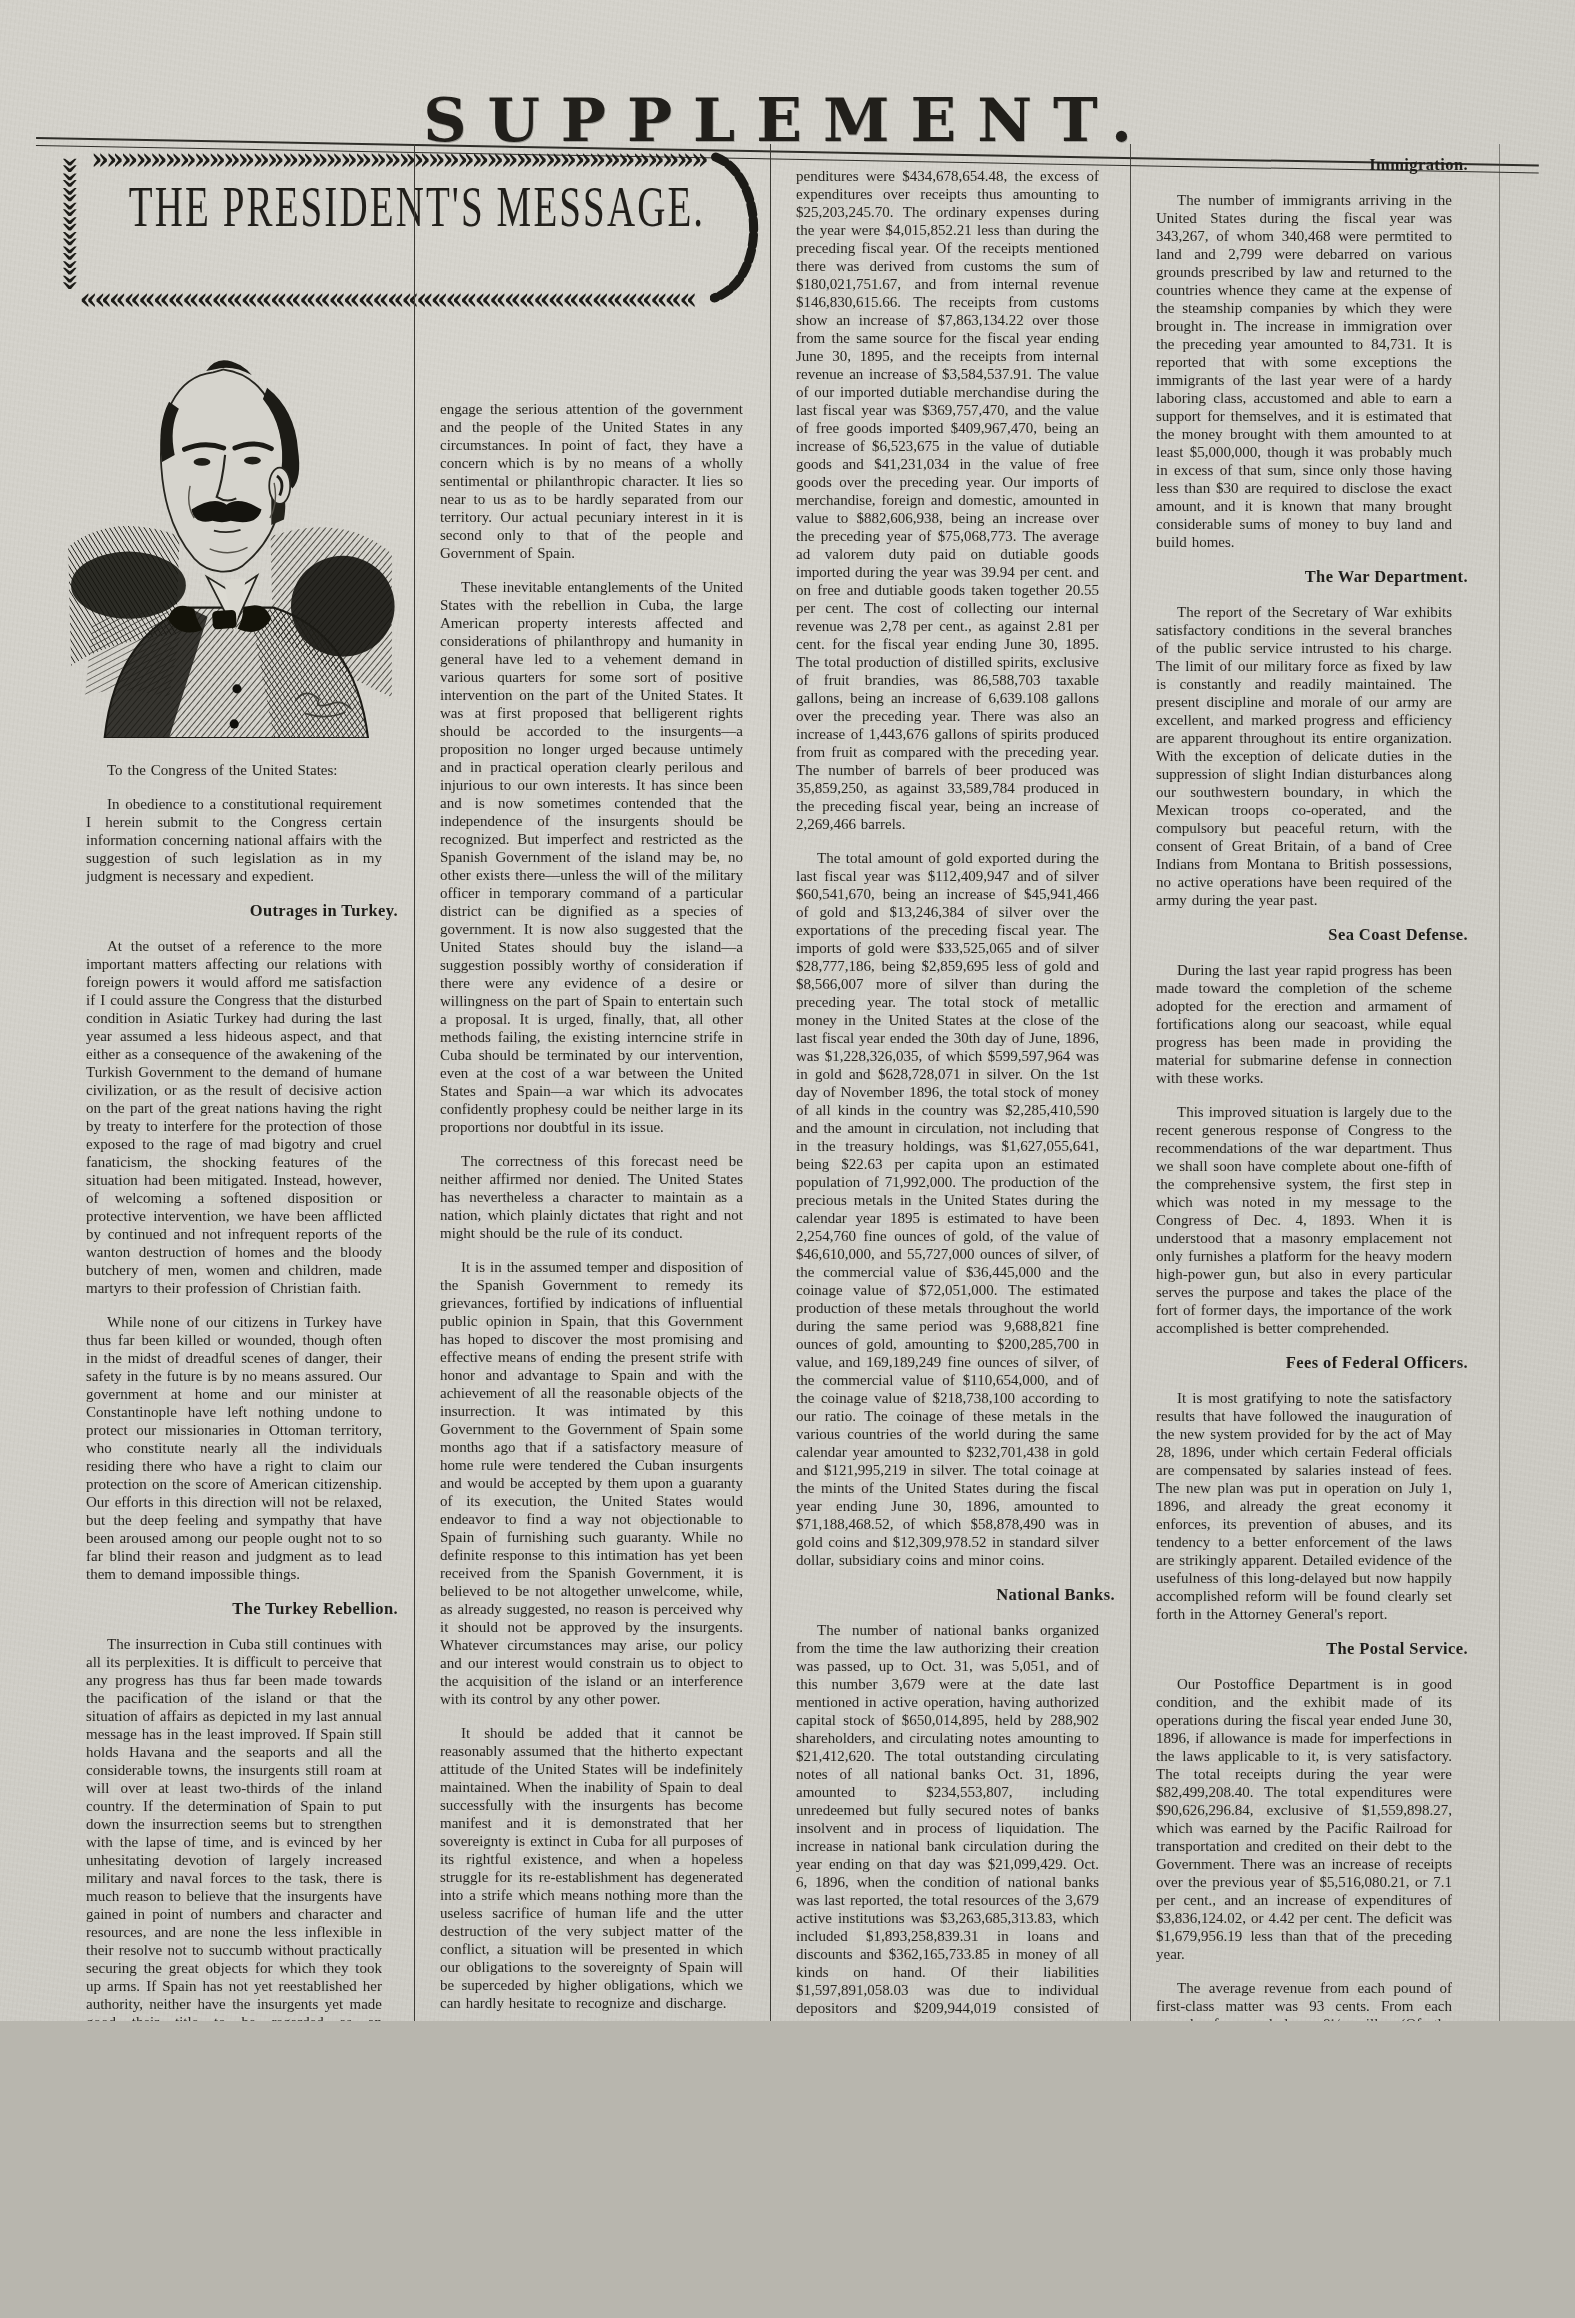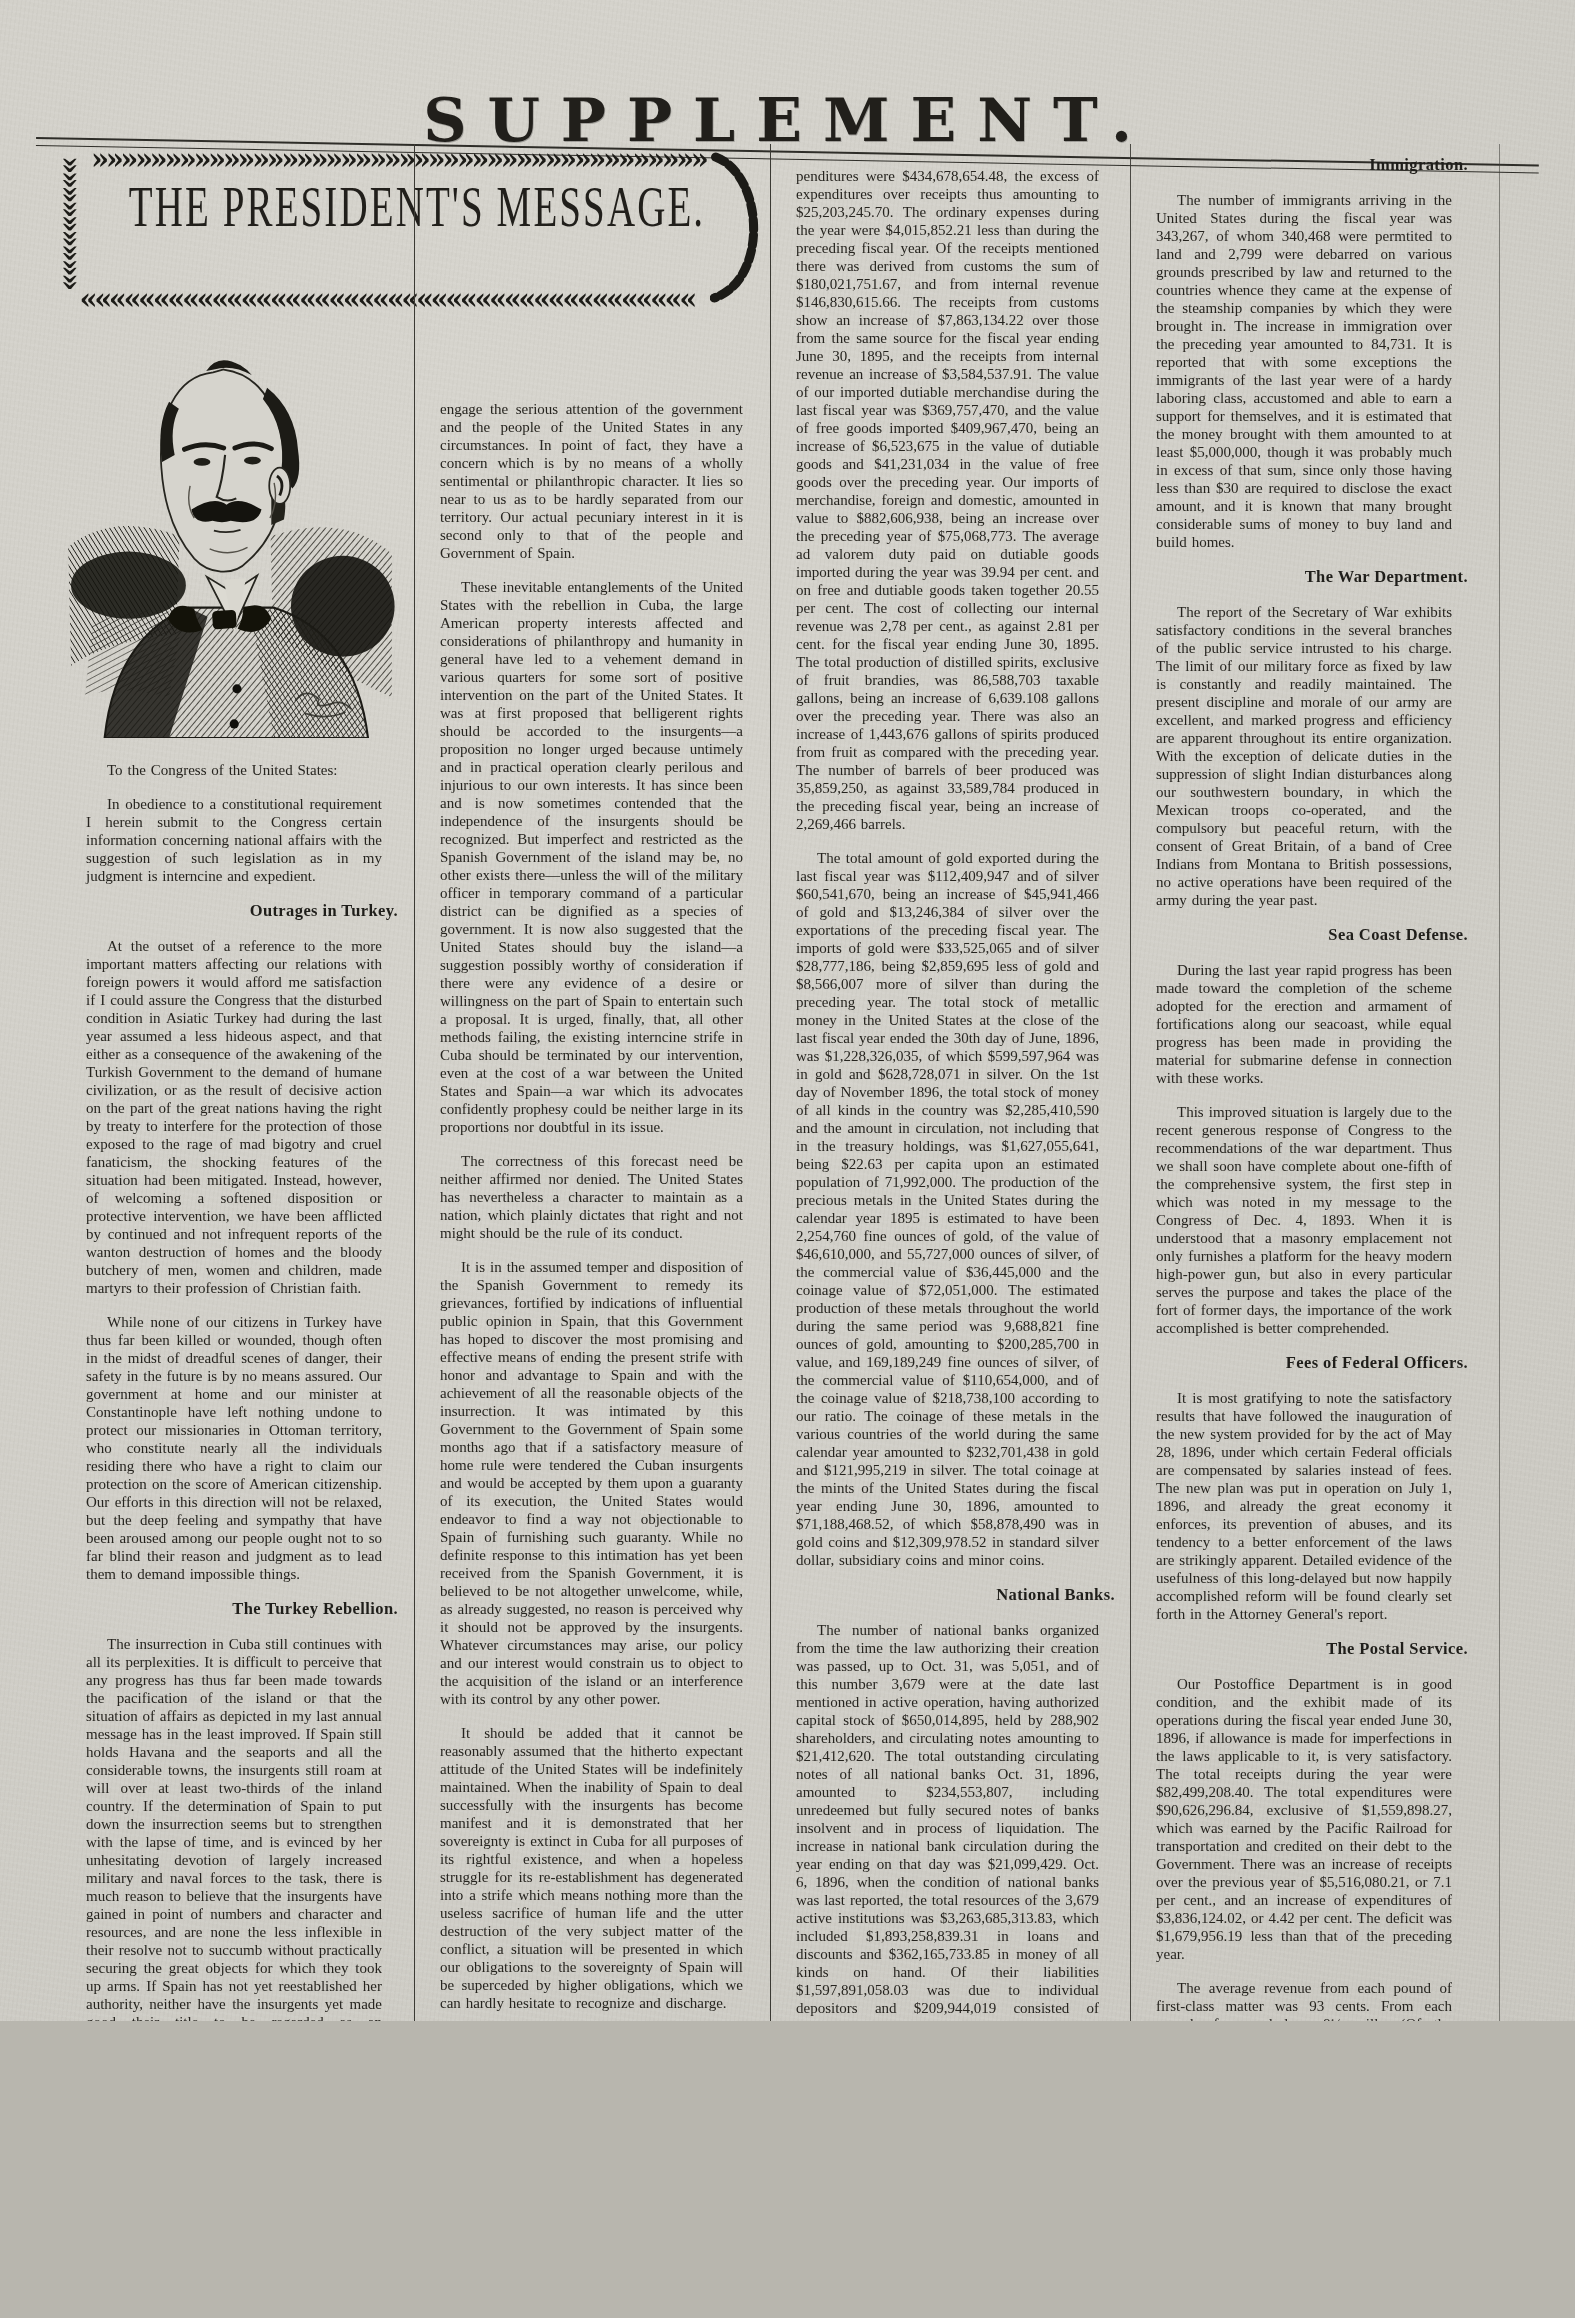--- a/index.html
+++ b/index.html
@@ -131,21 +131,21 @@
 
       <circle cx="247" cy="548" r="6.5" fill="#11100c"></circle>
       <circle cx="243" cy="598" r="6.5" fill="#11100c"></circle>
 
       <path d="M330,565 q16,-20 34,-2 q-8,14 18,6 q16,-6 28,8 m-66,6 q30,10 58,-2" fill="none" stroke="#26251f" stroke-width="2.5" opacity="0.8"></path>
     </svg>
   </figure>
 
   <div id="col1" class="col">
       <p class="para">To the Congress of the United States:</p>
-      <p class="para">In obedience to a constitutional requirement I herein submit to the Congress certain information concerning national affairs with the suggestion of such legislation as in my judgment is interncine and expedient.</p>
+      <p class="para">In obedience to a constitutional requirement I herein submit to the Congress certain information concerning national affairs with the suggestion of such legislation as in my judgment is necessary and expedient.</p>
       <h3 class="subhead">Outrages in Turkey.</h3>
       <p class="para">At the outset of a reference to the more important matters affecting our relations with foreign powers it would afford me satisfaction if I could assure the Congress that the disturbed condition in Asiatic Turkey had during the last year assumed a less hideous aspect, and that either as a consequence of the awakening of the Turkish Government to the demand of humane civilization, or as the result of decisive action on the part of the great nations having the right by treaty to interfere for the protection of those exposed to the rage of mad bigotry and cruel fanaticism, the shocking features of the situation had been mitigated. Instead, however, of welcoming a softened disposition or protective intervention, we have been afflicted by continued and not infrequent reports of the wanton destruction of homes and the bloody butchery of men, women and children, made martyrs to their profession of Christian faith.</p>
       <p class="para">While none of our citizens in Turkey have thus far been killed or wounded, though often in the midst of dreadful scenes of danger, their safety in the future is by no means assured. Our government at home and our minister at Constantinople have left nothing undone to protect our missionaries in Ottoman territory, who constitute nearly all the individuals residing there who have a right to claim our protection on the score of American citizenship. Our efforts in this direction will not be relaxed, but the deep feeling and sympathy that have been aroused among our people ought not to so far blind their reason and judgment as to lead them to demand impossible things.</p>
       <h3 class="subhead">The Turkey Rebellion.</h3>
       <p class="para">The insurrection in Cuba still continues with all its perplexities. It is difficult to perceive that any progress has thus far been made towards the pacification of the island or that the situation of affairs as depicted in my last annual message has in the least improved. If Spain still holds Havana and the seaports and all the considerable towns, the insurgents still roam at will over at least two-thirds of the inland country. If the determination of Spain to put down the insurrection seems but to strengthen with the lapse of time, and is evinced by her unhesitating devotion of largely increased military and naval forces to the task, there is much reason to believe that the insurgents have gained in point of numbers and character and resources, and are none the less inflexible in their resolve not to succumb without practically securing the great objects for which they took up arms. If Spain has not yet reestablished her authority, neither have the insurgents yet made good their title to be regarded as an independent state.</p>
     </div>
   <div id="col2" class="col">
       <p class="para noindent">engage the serious attention of the government and the people of the United States in any circumstances. In point of fact, they have a concern which is by no means of a wholly sentimental or philanthropic character. It lies so near to us as to be hardly separated from our territory. Our actual pecuniary interest in it is second only to that of the people and Government of Spain.</p>
       <p class="para">These inevitable entanglements of the United States with the rebellion in Cuba, the large American property interests affected and considerations of philanthropy and humanity in general have led to a vehement demand in various quarters for some sort of positive intervention on the part of the United States. It was at first proposed that belligerent rights should be accorded to the insurgents—a proposition no longer urged because untimely and in practical operation clearly perilous and injurious to our own interests. It has since been and is now sometimes contended that the independence of the insurgents should be recognized. But imperfect and restricted as the Spanish Government of the island may be, no other exists there—unless the will of the military officer in temporary command of a particular district can be dignified as a species of government. It is now also suggested that the United States should buy the island—a suggestion possibly worthy of consideration if there were any evidence of a desire or willingness on the part of Spain to entertain such a proposal. It is urged, finally, that, all other methods failing, the existing interncine strife in Cuba should be terminated by our intervention, even at the cost of a war between the United States and Spain—a war which its advocates confidently prophesy could be neither large in its proportions nor doubtful in its issue.</p>
       <p class="para">The correctness of this forecast need be neither affirmed nor denied. The United States has nevertheless a character to maintain as a nation, which plainly dictates that right and not might should be the rule of its conduct.</p>

